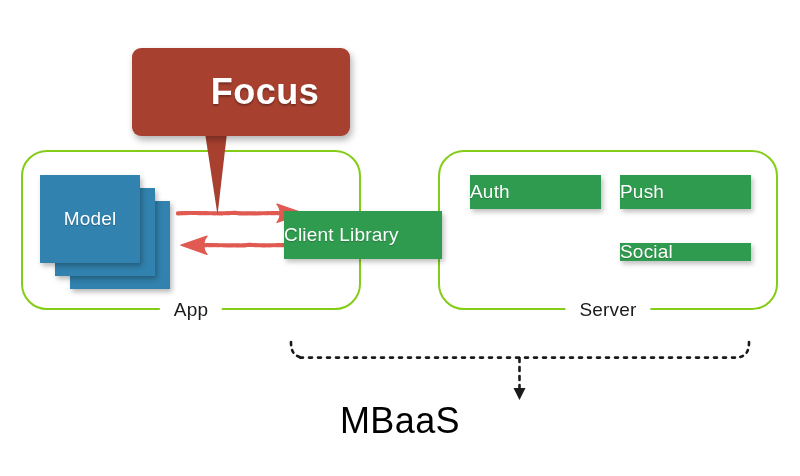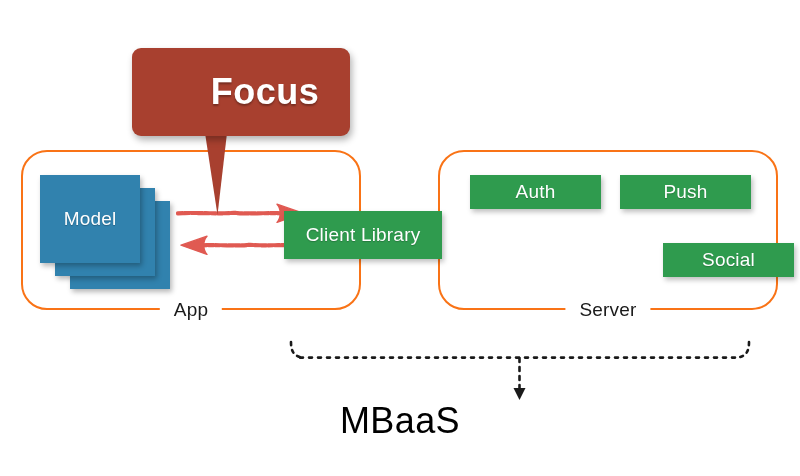--- a/index.html
+++ b/index.html
@@ -16,21 +16,21 @@
   #stage {
     position: relative;
     width: 800px;
     height: 476px;
     background: #ffffff;
   }
 
   
   .group-box {
     position: absolute;
-    border: 2px solid #f97316;
+    border: 2px solid #84cc16;
     border-radius: 26px;
     background: transparent;
     box-sizing: border-box;
   }
   #app-group   { left: 21px;  top: 150px; width: 340px; height: 160px; }
   #server-group{ left: 438px; top: 150px; width: 340px; height: 160px; }
 
   
   .group-label {
     position: absolute;
@@ -80,32 +80,31 @@
     text-shadow: 0 1px 1px rgba(0,0,0,.25);
   }
 
   
   .green-box {
     position: absolute;
     background: #2f9b4e;
     box-shadow: 2px 3px 5px rgba(0,0,0,.25);
     display: flex;
     align-items: center;
-    justify-content: center;
     color: #ffffff;
     font-size: 19px;
     letter-spacing: .2px;
     text-shadow: 0 1px 1px rgba(0,0,0,.22);
     box-sizing: border-box;
   }
   #client-library { left: 284px; top: 211px; width: 158px; height: 48px; z-index: 6; }
   #svc-auth       { left: 470px; top: 175px; width: 131px; height: 34px; }
   #svc-push       { left: 620px; top: 175px; width: 131px; height: 34px; }
   #svc-datastore  { left: 470px; top: 243px; width: 131px; height: 34px; }
-  #svc-social     { left: 620px; top: 243px; width: 131px; height: 34px; margin-left: 43px; }
+  #svc-social     { left: 620px; top: 243px; width: 131px; height: 18px; }
 
   
   #focus-callout {
     position: absolute;
     left: 132px;
     top: 48px;
     width: 170px;
     height: 88px;
     background: #a8402f;
     border-radius: 9px;

